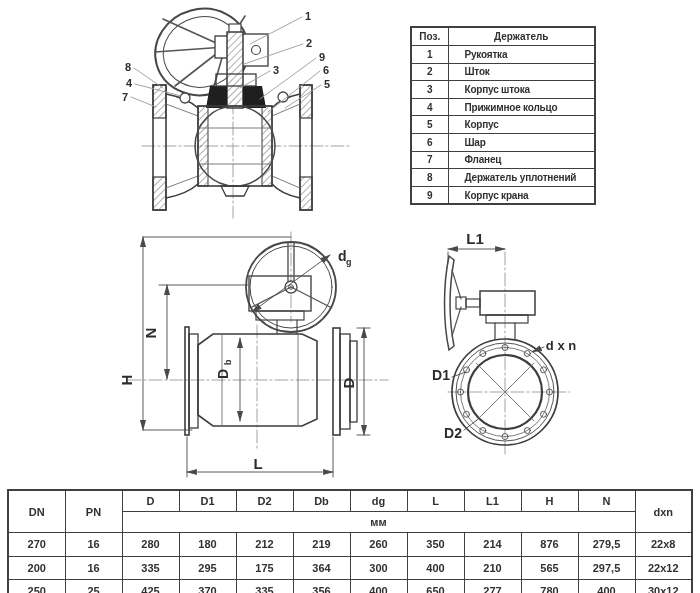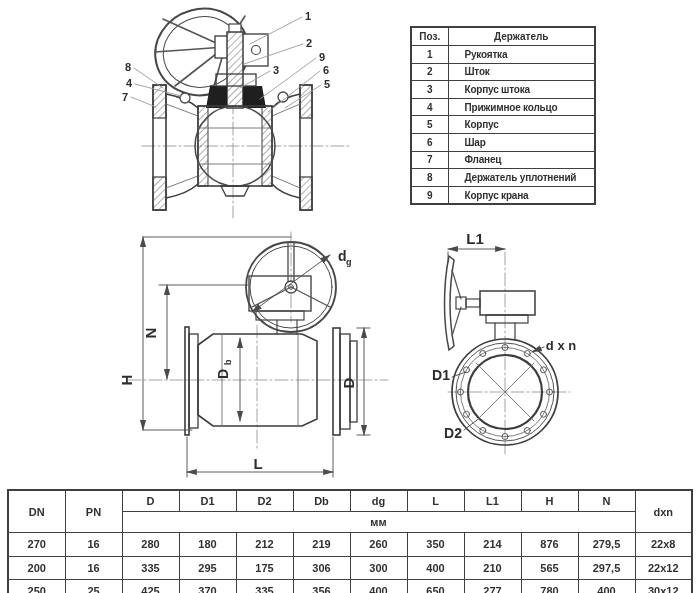--- a/index.html
+++ b/index.html
@@ -343,21 +343,21 @@
       <td>876</td>
       <td>279,5</td>
       <td>22x8</td>
     </tr>
     <tr>
       <td>200</td>
       <td>16</td>
       <td>335</td>
       <td>295</td>
       <td>175</td>
-      <td>306</td>
+      <td>364</td>
       <td>300</td>
       <td>400</td>
       <td>210</td>
       <td>565</td>
       <td>297,5</td>
       <td>22x12</td>
     </tr>
     <tr>
       <td>250</td>
       <td>25</td>

